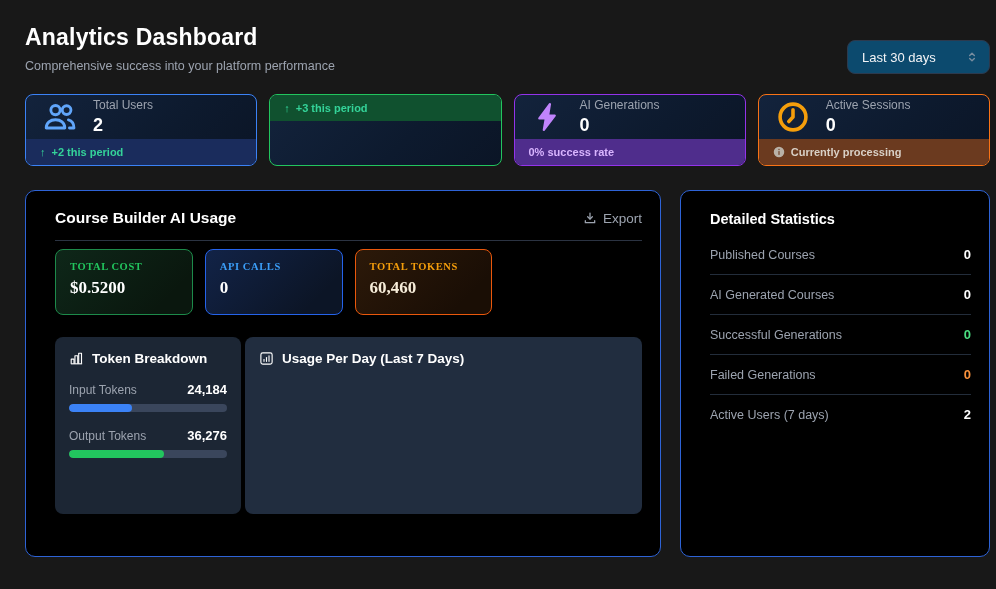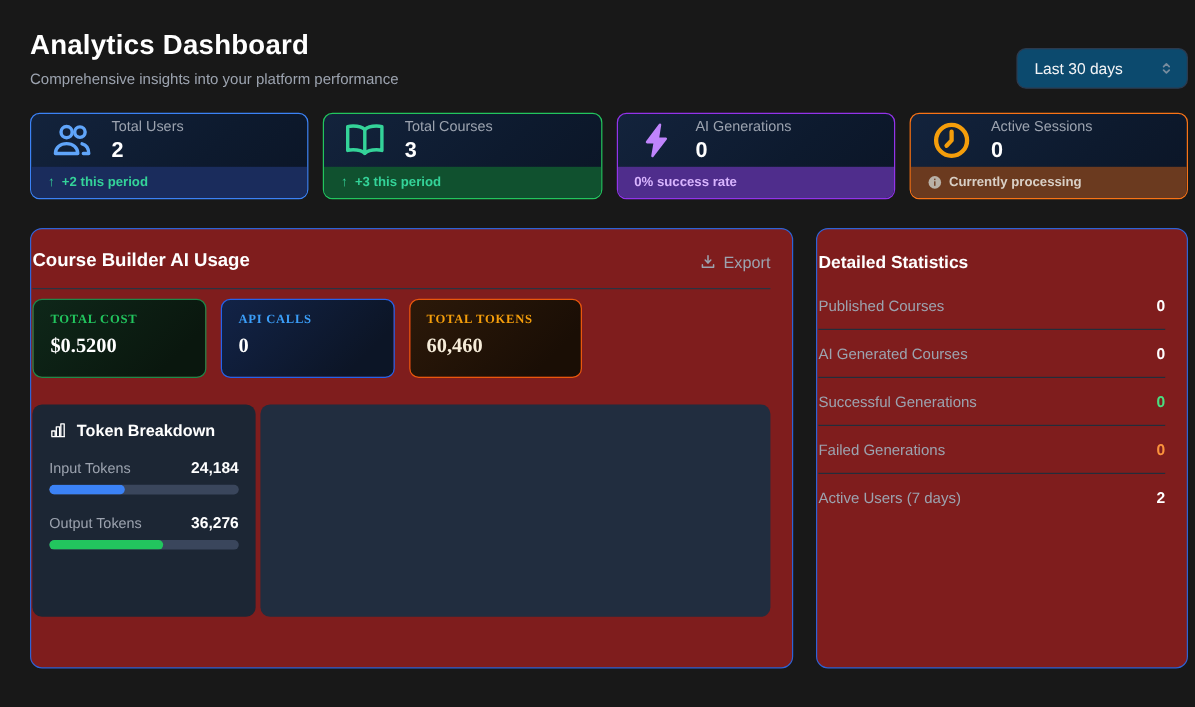--- a/index.html
+++ b/index.html
@@ -35,21 +35,21 @@
   .scard-foot {
     height:26px; display:flex; align-items:center; gap:6px;
     padding:0 14px; font-size:11px; font-weight:bold;
   }
   .scard-foot .trend { font-size:11px; }
 
   
   .main { display:grid; grid-template-columns:636px 310px; gap:19px; margin-top:24px; }
   .panel {
     border:1px solid #2e63d6; border-radius:10px; height:367px;
-    padding:18px 18px 20px 1px; background:#7f1d1d;
+    padding:18px 18px 20px 29px; background:#000000;
   }
   .panel-hd { display:flex; justify-content:space-between; align-items:center; }
   .panel-hd h2 { font-size:15.5px; font-weight:bold; color:#ffffff; }
   .export { display:flex; align-items:center; gap:6px; color:#9ca3af; font-size:13.5px; cursor:pointer; }
   .divider { border:none; border-top:1px solid #2b3342; margin:13px 0 0 0; }
 
   .minis { display:grid; grid-template-columns:repeat(4,1fr); gap:12px; margin-top:8px;font-family:Liberation Serif, serif; }
   .mini { border-radius:8px; border:1px solid; padding:11px 14px; height:66px; }
   .mini-label { font-size:10.5px; font-weight:bold; letter-spacing:.6px; }
   .mini-value { font-size:17px; font-weight:bold; margin-top:6px; color:#fff; }
@@ -83,21 +83,21 @@
   svg { display:block; }
 </style>
 </head>
 <body>
 
 <div class="page">
 
   <div class="hdr">
     <div>
       <h1>Analytics Dashboard</h1>
-      <div class="sub">Comprehensive insights into your platform performance</div>
+      <div class="sub">Comprehensive success into your platform performance</div>
     </div>
     <div class="period">
       <span>Last 30 days</span>
       <svg width="14" height="14" viewBox="0 0 24 24" fill="none" stroke="#9ca3af" stroke-width="2.4" stroke-linecap="round" stroke-linejoin="round">
         <path d="M8 9.5l4-4 4 4"></path>
           <path d="M8 14.5l4 4 4-4"></path>
       </svg>
     </div>
   </div>
 
@@ -116,30 +116,20 @@
           <div class="scard-value">2</div>
         </div>
       </div>
       <div class="scard-foot" style="background: rgb(26, 44, 92); color: rgb(52, 211, 153);">
         <span class="trend">↑</span>
         <span>+2 this period</span>
       </div>
     </div>
 
     <div class="scard" style="border-color: rgb(34, 197, 94);">
-      <div class="scard-body">
-        <svg width="36" height="36" viewBox="0 0 24 24" fill="none" stroke="#34d399" stroke-width="1.9" stroke-linecap="round" stroke-linejoin="round">
-          <path d="M12 6C10.4 4.4 7.9 4 5.5 4c-1 0-2 .1-3 .4v13.2c1-.3 2-.4 3-.4 2.4 0 4.9.4 6.5 2 1.6-1.6 4.1-2 6.5-2 1 0 2 .1 3 .4V4.4c-1-.3-2-.4-3-.4-2.4 0-4.9.4-6.5 2z"></path>
-          <path d="M12 6v13.2"></path>
-        </svg>
-        <div>
-          <div class="scard-label">Total Courses</div>
-          <div class="scard-value">3</div>
-        </div>
-      </div>
       <div class="scard-foot" style="background: rgb(16, 81, 47); color: rgb(52, 211, 153);">
         <span class="trend">↑</span>
         <span>+3 this period</span>
       </div>
     </div>
 
     <div class="scard" style="border-color: rgb(147, 51, 234);">
       <div class="scard-body">
         <svg width="34" height="34" viewBox="0 0 24 24" fill="#c084fc" stroke="#c084fc" stroke-width="1.5" stroke-linejoin="round">
           <path d="M13.4 2.8L5.8 13h4.6l-1.4 8.2L16.8 11h-4.7l1.3-8.2z"></path>
@@ -229,20 +219,29 @@
           <div class="trow">
             <span class="tl">Output Tokens</span>
             <span class="tv">36,276</span>
           </div>
           <div class="track">
             <div class="fill" style="width: 60%; background: rgb(34, 197, 94);"></div>
           </div>
         </div>
 
         <div class="subcard usage-card">
+          <div class="subcard-hd">
+            <svg width="15" height="15" viewBox="0 0 24 24" fill="none" stroke="#ffffff" stroke-width="1.8" stroke-linecap="round" stroke-linejoin="round">
+              <rect x="3" y="3" width="18" height="18" rx="3"></rect>
+              <path d="M8 16.5v-3"></path>
+                <path d="M12 16.5v-6"></path>
+                <path d="M16 16.5v-9"></path>
+            </svg>
+            <span>Usage Per Day (Last 7 Days)</span>
+          </div>
           <div style="height:130px;"></div>
         </div>
       </div>
     </div>
 
     <div class="panel">
       <div class="dstat-title">Detailed Statistics</div>
       <div class="dstat-rows">
         <div class="drow">
           <span class="dl">Published Courses</span>

